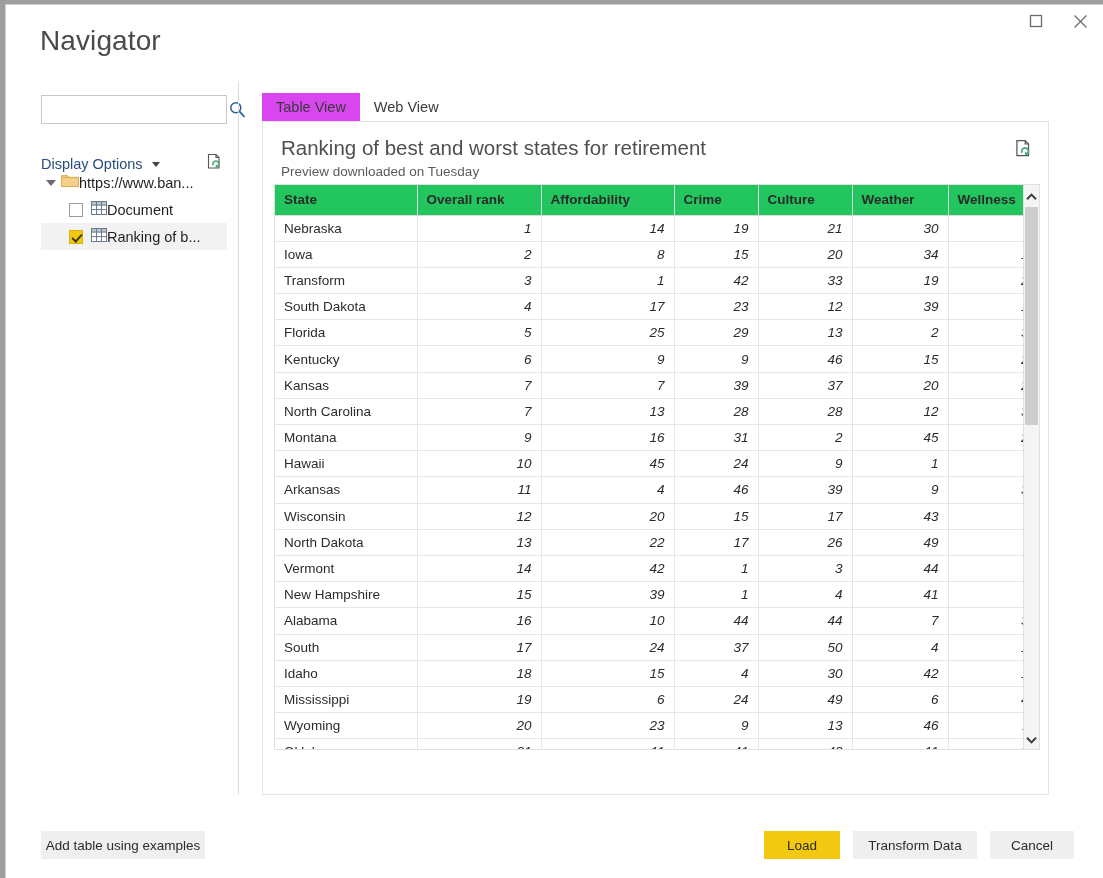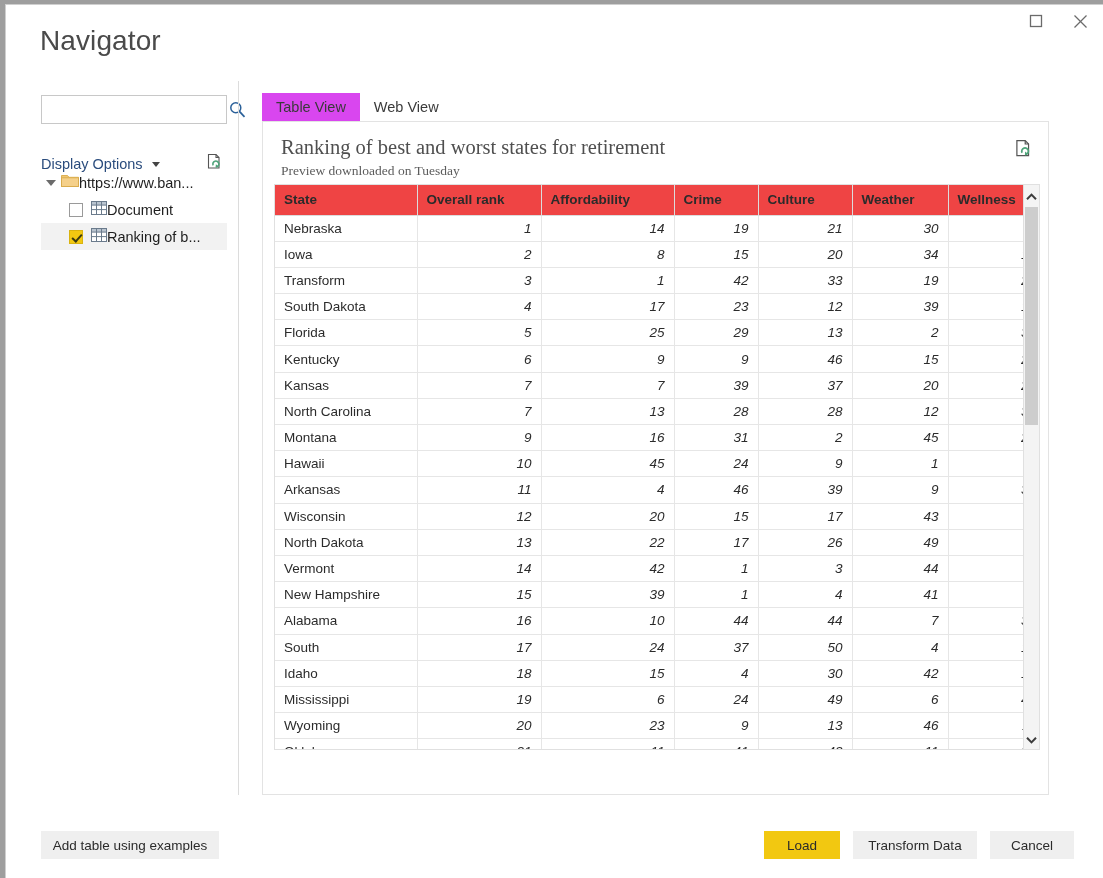--- a/index.html
+++ b/index.html
@@ -207,21 +207,20 @@
     height: 674px;
     border: 1px solid #e3e3e3;
     border-top: 1px solid #e3e3e3;
     background: #fff;
     overflow: hidden;
   }
   #panel-header {
     position: relative;
     padding: 14px 18px 0 18px;
     height: 62px;
-    font-family: Liberation Serif, serif;
   }
   #doc-title {
     font-size: 20.5px;
     color: #4f4f4f;
     font-weight: 400;
     white-space: nowrap;
   }
   #doc-subtitle {
     font-size: 13.5px;
     color: #5c5c5c;
@@ -250,21 +249,21 @@
     border-right: none;
     background: #fff;
   }
   table {
     border-collapse: collapse;
     width: 100%;
     table-layout: fixed;
     font-size: 13.5px;
   }
   thead th {
-    background: #ef4444;
+    background: #22c55e;
     border-right: 1px solid #dcdcdc;
     border-bottom: 1px solid #dcdcdc;
     text-align: left;
     font-weight: bold;
     color: #2b2b2b;
     padding: 6px 9px;
     height: 30px;
     white-space: nowrap;
   }
   thead th:last-child { border-right: none; }
@@ -324,21 +323,21 @@
     font-family: "Liberation Sans", sans-serif;
     display: inline-flex;
     align-items: center;
     justify-content: center;
     white-space: nowrap;
     cursor: default;
   }
   #add-table-btn {
     position: absolute;
     left: 35px; top: 14px;
-    width: 178px;
+    width: 164px;
   }
   #footer-right {
     position: absolute;
     right: 30px; top: 14px;
     display: flex;
     gap: 13px;
   }
   #load-btn {
     width: 76px;
     background: #f2c811;

